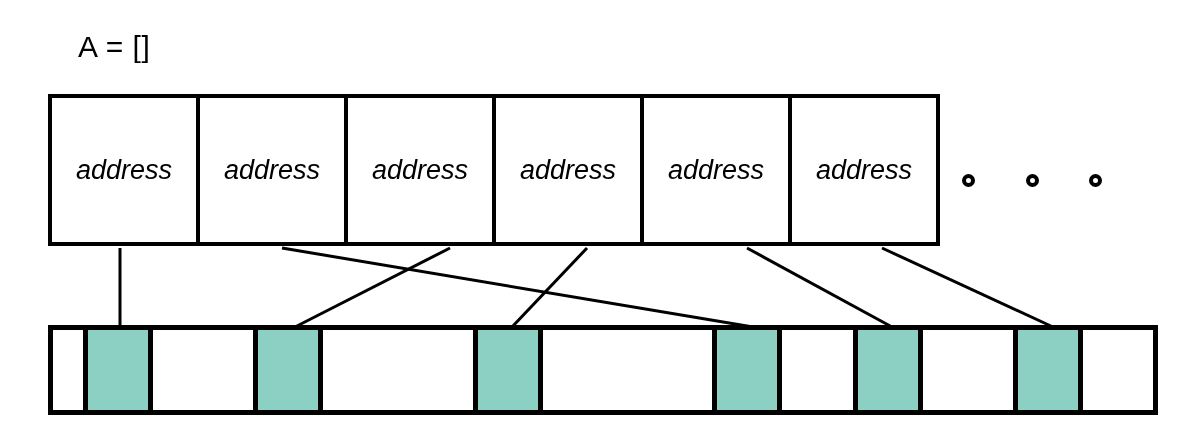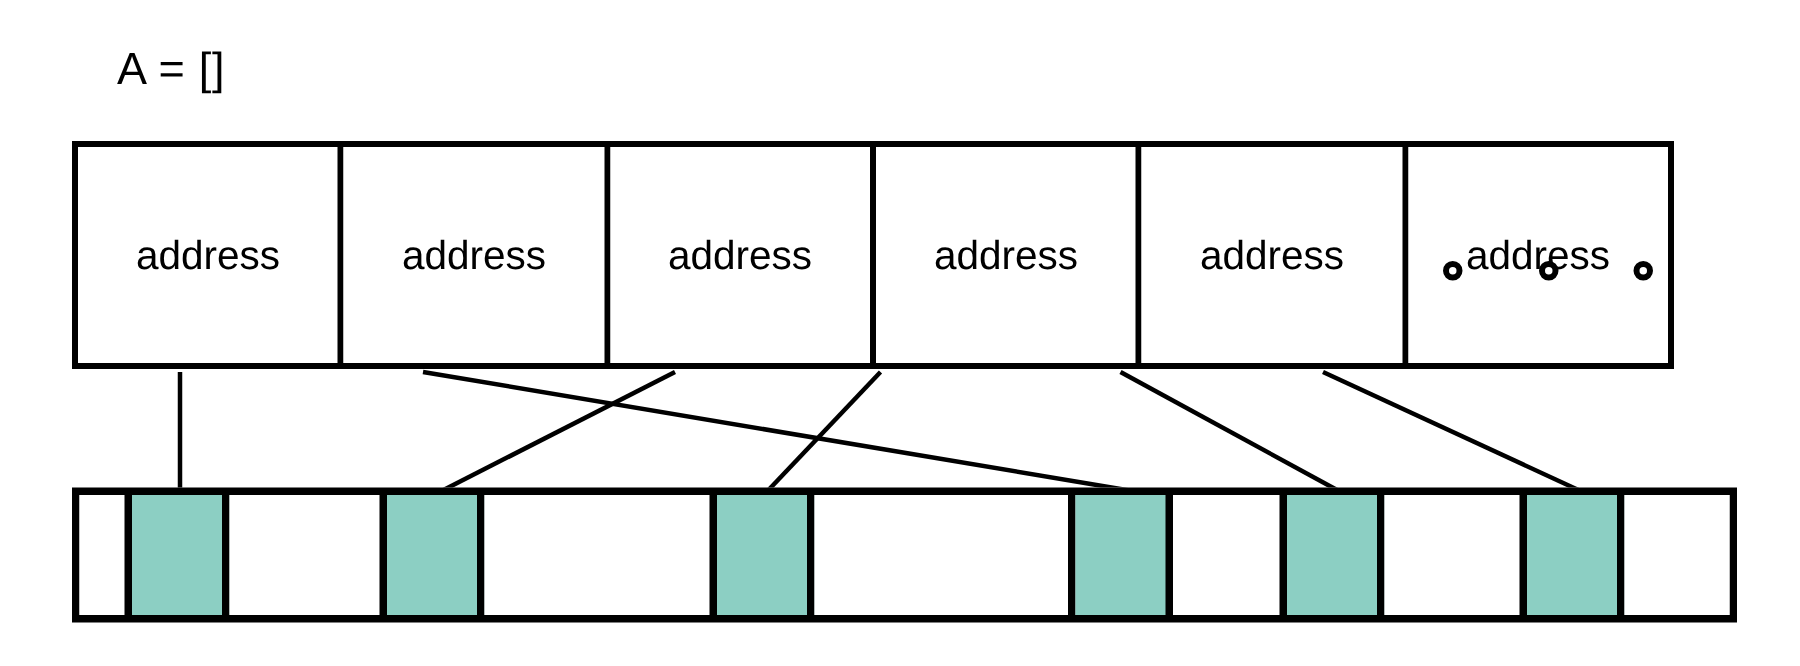--- a/index.html
+++ b/index.html
@@ -30,26 +30,27 @@
     letter-spacing: 0.5px;
     white-space: pre;
     color: #000000;
   }
 
   
   #pointer-array {
     position: absolute;
     left: 48px;
     top: 94px;
-    width: 1068px;
+    width: 892px;
     height: 152px;
     box-sizing: border-box;
     display: flex;
     border: 4px solid #000000;
     background: #ffffff;
+    font-style: italic;
   }
   .addr-cell {
     flex: 1 1 0;
     box-sizing: border-box;
     border-right: 4px solid #000000;
     display: flex;
     align-items: center;
     justify-content: center;
     background: #ffffff;
   }

